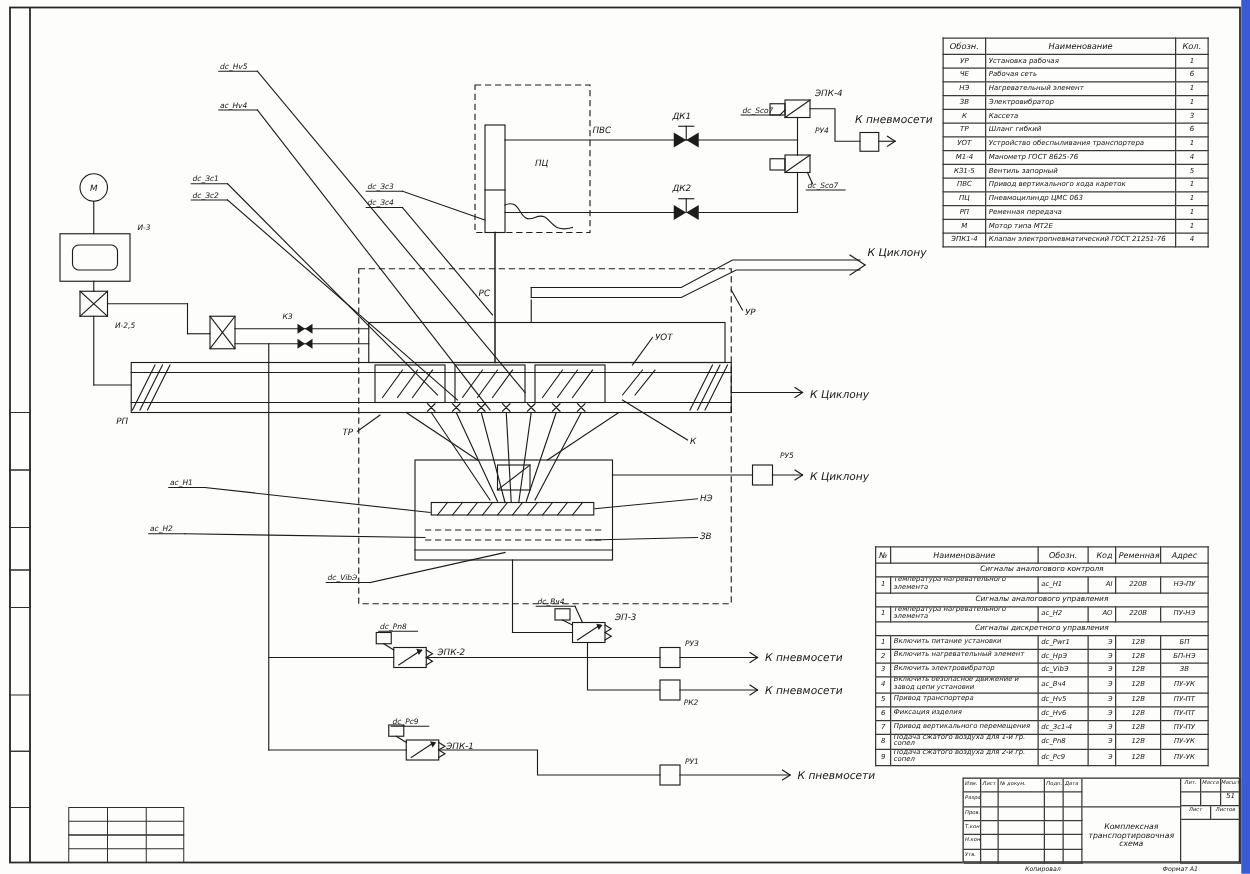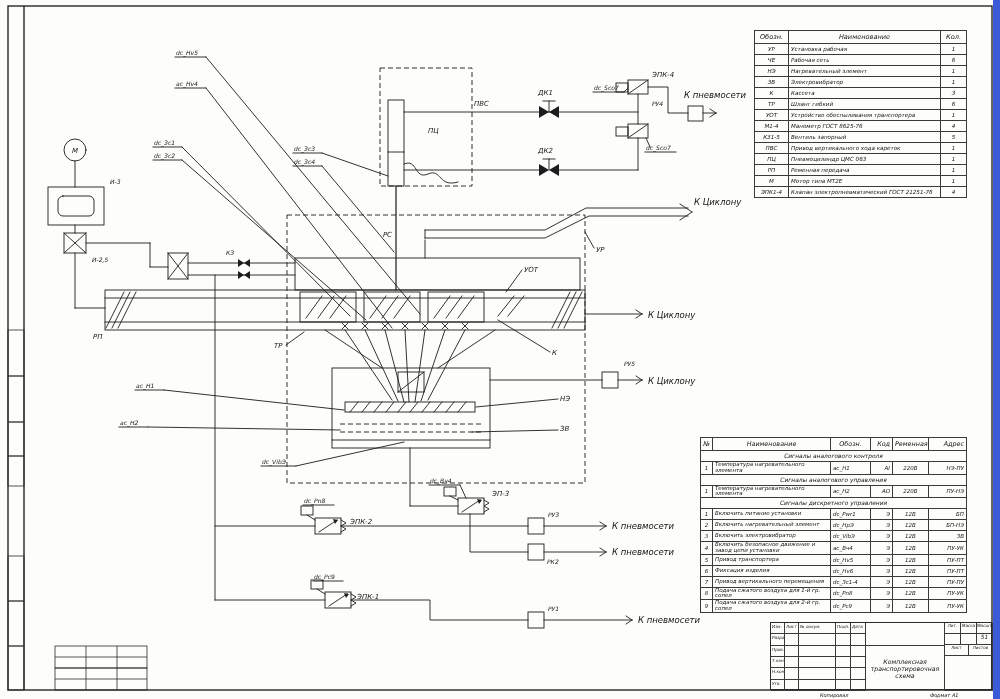--- a/index.html
+++ b/index.html
@@ -15,21 +15,21 @@
   .legend{left:754px;top:30px;width:212px}
   .legend th{font-size:6.6px;height:13px;text-align:center}
   .legend td{font-size:5.6px;height:11px;white-space:nowrap}
   .legend .c1{width:34px;text-align:center}.legend .c2{width:152px}.legend .c3{width:26px;text-align:center}
   .signals{left:700px;top:437px;width:266px}
   .signals th{font-size:6.4px;height:13px;text-align:center}
   .signals td{font-size:5.5px;height:11px;white-space:nowrap}
   .signals .cn{width:12px;text-align:center}
   .signals .cname{width:118px;white-space:normal;line-height:1.05}
   .signals .csign{width:40px}.signals .ccode{width:22px;text-align:right}
-  .signals .clev{width:36px;text-align:center}.signals .caddr{width:38px;text-align:right}
+  .signals .clev{width:36px;text-align:center}.signals .caddr{width:38px;text-align:center}
   .signals tr.sec td{text-align:center;font-size:5.9px}
   .titleblock{position:absolute;left:770px;top:622px;width:222px;height:68px;border:1.4px solid #2a2a2a;background:#fdfdfb;font-style:italic;color:#141414}
   .tb-left{position:absolute;left:0;top:0;width:95px;height:68px;display:grid;grid-template-columns:14px 14px 37px 15px 15px;grid-auto-rows:11.33px}
   .tb-left div{border-right:1px solid #3a3a3a;border-bottom:1px solid #3a3a3a;font-size:4.2px;padding:1px 1px 0 1px;overflow:hidden;white-space:nowrap}
   .tb-mid{position:absolute;left:95px;top:0;width:79px;height:68px}
   .tb-doc{position:absolute;left:0;top:0;width:79px;height:23px;border-right:1px solid #3a3a3a;border-bottom:1px solid #3a3a3a}
   .tb-title{position:absolute;left:0;top:23px;width:79px;height:45px;border-right:1px solid #3a3a3a;display:flex;flex-direction:column;justify-content:center;align-items:center;font-size:6.2px;line-height:1.15;text-align:center}
   .tb-right{position:absolute;left:174px;top:0;width:48px;height:68px}
   .tb-right .rr{display:flex}
   .tb-right .cell{border-right:1px solid #3a3a3a;border-bottom:1px solid #3a3a3a;font-size:4.2px;overflow:hidden;white-space:nowrap;text-align:center}

